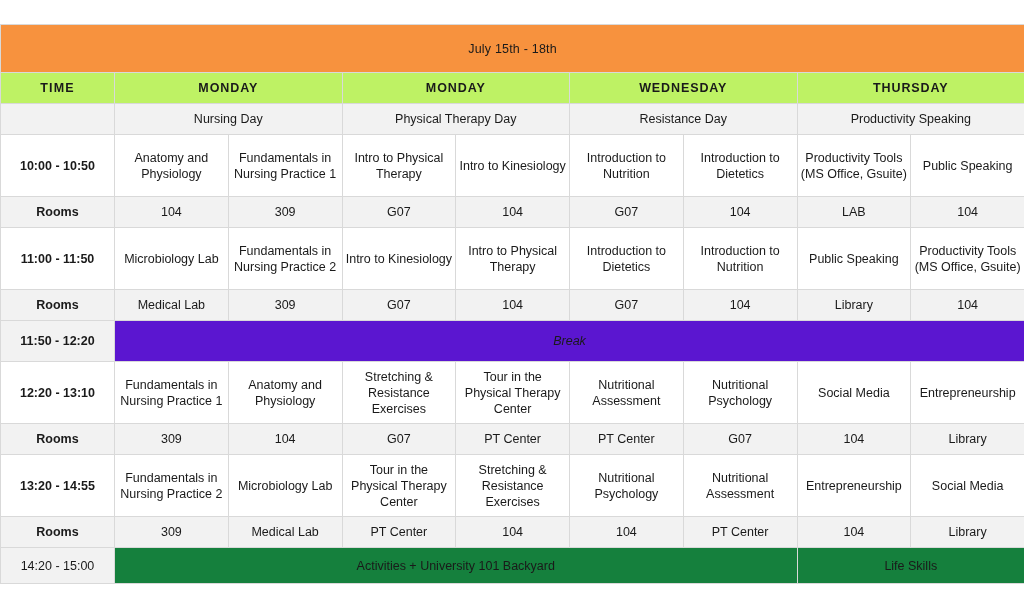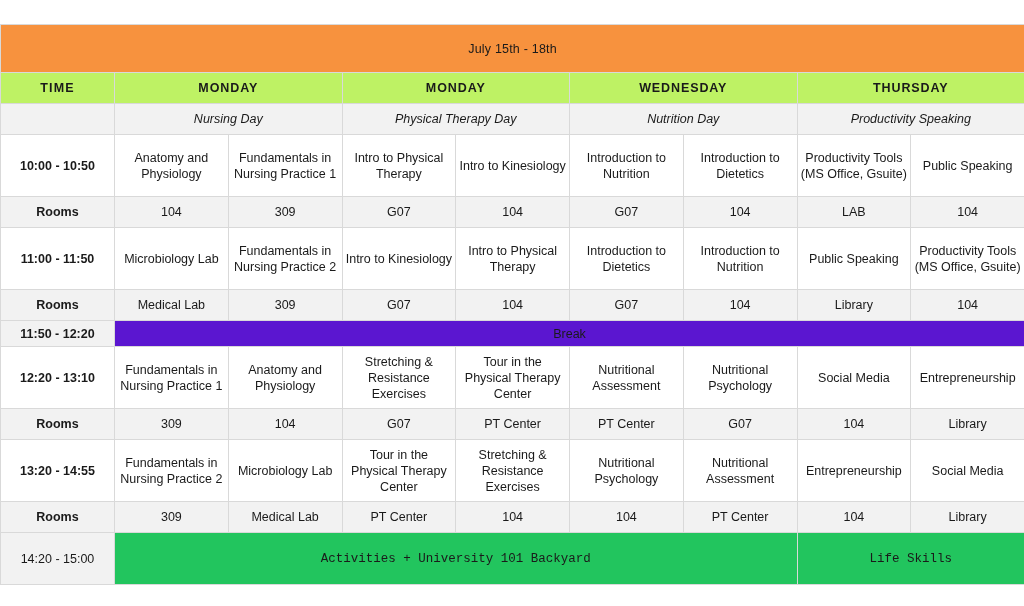--- a/index.html
+++ b/index.html
@@ -55,21 +55,20 @@
     border: 1px solid #5b16d0;
   }
   .dayhdr.time-hdr {
     letter-spacing: 1.1px;
   }
   
   .track {
     background: #f2f2f2;
     height: 31px;
     font-size: 12.5px;
-    font-style: italic;
   }
   .track.empty {
     background: #f2f2f2;
   }
   
   .registration {
     background: #f2f2f2;
     height: 31px;
   }
   
@@ -89,32 +88,32 @@
     height: 31px;
     background: #f2f2f2;
   }
   .roomsrow td.roomlabel {
     font-weight: bold;
   }
   
   .breakcell {
     background: #5b16d0;
     color: #ffffff;
-    height: 26px;
+    font-style: italic;
+    height: 41px;
     border: 1px solid #5b16d0;
     font-size: 12.5px;
   }
   
   .activity {
-    background: #22c55e;
+    background: #15803d;
     color: #1a1a1a;
-    height: 52px;
+    height: 36px;
     border: 1px solid #f7923e;
     font-size: 12.5px;
-    font-family: Liberation Mono, monospace;
   }
   .footer-time {
     background: #f2f2f2;
     font-weight: normal;
   }
   
   col.c-time { width: 114px; }
   col.c-day  { width: 113.75px; }
 </style>
 </head>
@@ -144,21 +143,21 @@
         <td class="dayhdr" colspan="2">MONDAY</td>
         <td class="dayhdr" colspan="2">MONDAY</td>
         <td class="dayhdr" colspan="2">WEDNESDAY</td>
         <td class="dayhdr" colspan="2">THURSDAY</td>
       </tr>
 
       <tr>
         <td class="track empty"></td>
         <td class="track" colspan="2">Nursing Day</td>
         <td class="track" colspan="2">Physical Therapy Day</td>
-        <td class="track" colspan="2">Nutrition Day</td>
+        <td class="track" colspan="2">Resistance Day</td>
         <td class="track" colspan="2">Productivity Speaking</td>
       </tr>
 
 
       <tr class="classrow">
         <td class="timecell">10:00 - 10:50</td>
         <td>Anatomy and Physiology</td>
         <td>Fundamentals in Nursing Practice 1</td>
         <td>Intro to Physical Therapy</td>
         <td>Intro to Kinesiology</td>

